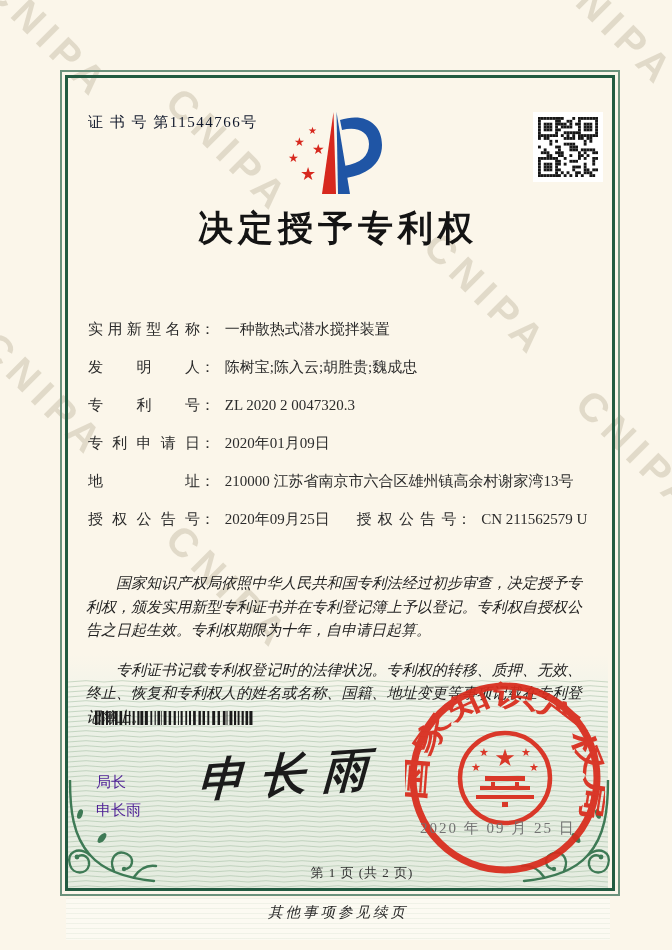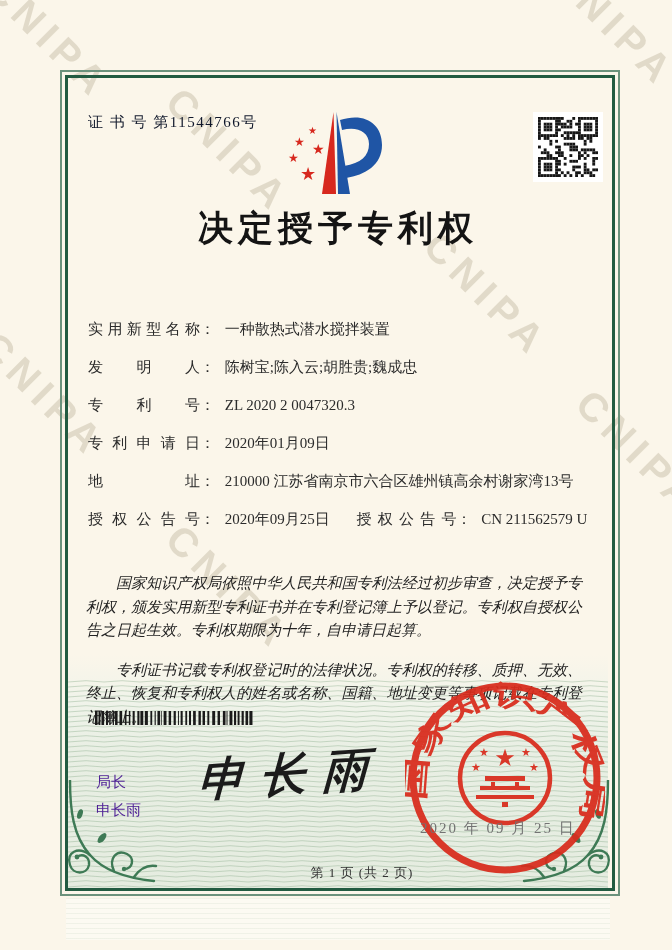--- a/index.html
+++ b/index.html
@@ -492,14 +492,15 @@
       <rect x="75" y="108" width="50" height="4" stroke="none"></rect>
       <rect x="71" y="117" width="58" height="4" stroke="none"></rect>
       <rect x="86" y="104" width="4" height="5" stroke="none"></rect>
       <rect x="110" y="104" width="4" height="5" stroke="none"></rect>
       <rect x="97" y="124" width="6" height="5" stroke="none"></rect>
     </g>
   </svg>
   <div class="sealdate">2020 年 09 月 25 日</div>
 
   <div class="pagefooter">第 1 页 (共 2 页)</div>
+  <div class="note">其他事项参见续页</div>
 
 </div>
 
 </body></html>

